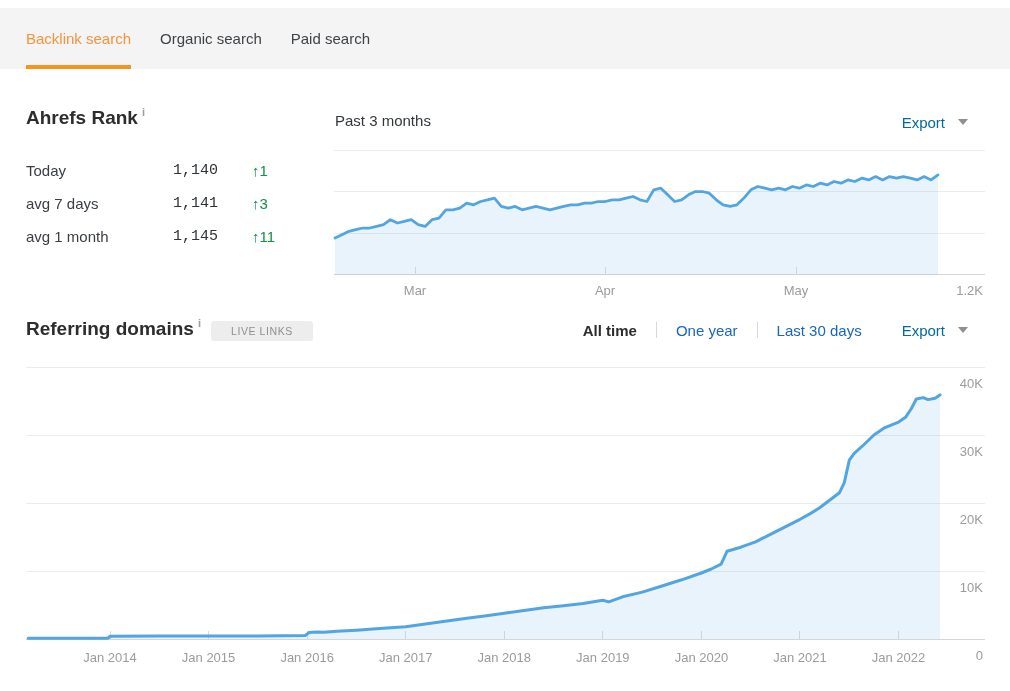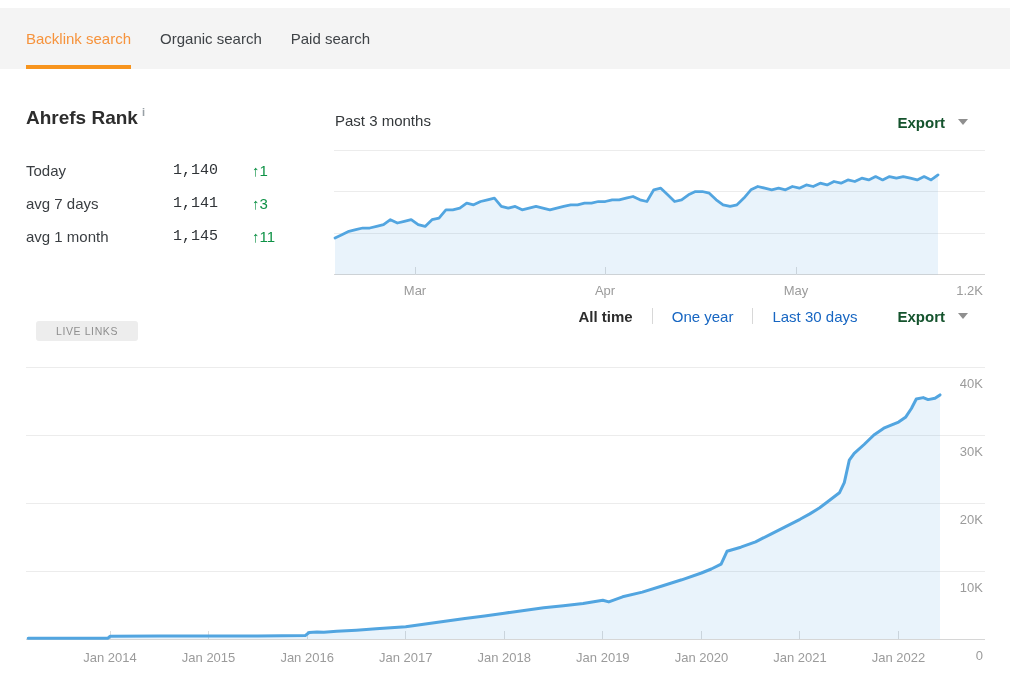--- a/index.html
+++ b/index.html
@@ -19,29 +19,29 @@
 
   .rank-table{position:absolute;left:26px;top:154px;width:270px;}
   .rank-row{display:grid;grid-template-columns:146px 46px 1fr;height:33px;align-items:center;}
   .rank-label{font-size:15px;color:#3a3e42;}
   .rank-val{font-size:15px;color:#2f3337;text-align:right;font-family:Liberation Mono, monospace;}
   .rank-delta{font-size:15px;color:var(--green,#0e9246);margin-left:34px;white-space:nowrap;}
 
   .chart-title{position:absolute;left:335px;top:112px;font-size:15px;color:#33373a;}
 
   .export{position:absolute;right:42px;height:20px;display:flex;align-items:center;cursor:pointer;}
-  .export-label{font-size:15px;color:#14532d;font-weight:bold;}
+  .export-label{font-size:15px;color:#0369a1;}
   .caret{width:0;height:0;border-left:5px solid transparent;border-right:5px solid transparent;
          border-top:6px solid #8f8f8f;margin-left:13px;}
 
   .rd-head{position:absolute;left:26px;top:318px;display:flex;align-items:flex-start;}
   .badge{margin-left:10px;margin-top:3px;background:#ededed;color:#8f8f8f;font-size:10.5px;
          letter-spacing:.6px;padding:4px 20px;border-radius:3px;white-space:nowrap;}
 
-  .controls{position:absolute;right:42px;top:306px;height:20px;display:flex;align-items:center;}
+  .controls{position:absolute;right:42px;top:320px;height:20px;display:flex;align-items:center;}
   .filter{font-size:15px;white-space:nowrap;}
   .filter.active{color:#2d2d2d;font-weight:bold;}
   .filter.link{color:var(--blue,#1766c2);cursor:pointer;}
   .vsep{width:1px;height:16px;background:#d8d8d8;margin:0 19px;}
   .controls .export-wrap{display:flex;align-items:center;margin-left:40px;cursor:pointer;}
 
   svg.chart{position:absolute;left:0;}
   svg text.axis{font-size:13px;fill:#9b9b9b;}
 </style>
 </head>
@@ -99,20 +99,23 @@
       <line x1="796" y1="267" x2="796" y2="274.5" stroke="#dcdcdc" stroke-width="1" shape-rendering="crispEdges"></line>
       <polygon points="335,238 341.9,234.7 348.9,231.3 355.8,229.7 362.7,228 369.7,228 376.6,226.4 383.5,224.7 390.4,219.7 397.4,223 404.3,221.4 411.2,219.7 418.2,224.7 425.1,226.4 432,219.7 439,218.1 445.9,209.8 452.8,209.8 459.8,208.1 466.7,203.1 473.6,204.8 480.6,201.5 487.5,199.8 494.4,198.1 501.3,206.4 508.3,208.1 515.2,206.4 522.1,209.8 529.1,208.1 536,206.4 542.9,208.1 549.9,209.8 556.8,208.1 563.7,206.4 570.7,204.8 577.6,204.8 584.5,203.1 591.4,203.1 598.4,201.5 605.3,201.5 612.2,199.8 619.2,199.8 626.1,198.1 633,196.5 640,199.8 646.9,201.5 653.8,189.8 660.8,188.2 667.7,194.8 674.6,201.5 681.6,199.8 688.5,194.8 695.4,191.5 702.3,191.5 709.3,193.2 716.2,199.8 723.1,204.8 730.1,206.4 737,204.8 743.9,198.1 750.9,189.8 757.8,186.5 764.7,188.2 771.7,189.8 778.6,188.2 785.5,189.8 792.4,186.5 799.4,188.2 806.3,184.9 813.2,186.5 820.2,183.2 827.1,184.9 834,181.5 841,183.2 847.9,179.9 854.8,181.5 861.8,178.2 868.7,179.9 875.6,176.6 882.6,179.9 889.5,176.6 896.4,178.2 903.3,176.6 910.3,178.2 917.2,179.9 924.1,176.6 931.1,179.9 938,174.9 938,274.5 335,274.5" fill="rgba(82,165,224,0.13)" stroke="none"></polygon>
       <polyline points="335,238 341.9,234.7 348.9,231.3 355.8,229.7 362.7,228 369.7,228 376.6,226.4 383.5,224.7 390.4,219.7 397.4,223 404.3,221.4 411.2,219.7 418.2,224.7 425.1,226.4 432,219.7 439,218.1 445.9,209.8 452.8,209.8 459.8,208.1 466.7,203.1 473.6,204.8 480.6,201.5 487.5,199.8 494.4,198.1 501.3,206.4 508.3,208.1 515.2,206.4 522.1,209.8 529.1,208.1 536,206.4 542.9,208.1 549.9,209.8 556.8,208.1 563.7,206.4 570.7,204.8 577.6,204.8 584.5,203.1 591.4,203.1 598.4,201.5 605.3,201.5 612.2,199.8 619.2,199.8 626.1,198.1 633,196.5 640,199.8 646.9,201.5 653.8,189.8 660.8,188.2 667.7,194.8 674.6,201.5 681.6,199.8 688.5,194.8 695.4,191.5 702.3,191.5 709.3,193.2 716.2,199.8 723.1,204.8 730.1,206.4 737,204.8 743.9,198.1 750.9,189.8 757.8,186.5 764.7,188.2 771.7,189.8 778.6,188.2 785.5,189.8 792.4,186.5 799.4,188.2 806.3,184.9 813.2,186.5 820.2,183.2 827.1,184.9 834,181.5 841,183.2 847.9,179.9 854.8,181.5 861.8,178.2 868.7,179.9 875.6,176.6 882.6,179.9 889.5,176.6 896.4,178.2 903.3,176.6 910.3,178.2 917.2,179.9 924.1,176.6 931.1,179.9 938,174.9" fill="none" stroke="#52a5e0" stroke-width="2.75" stroke-linejoin="round" stroke-linecap="round"></polyline>
       <text x="415" y="295" text-anchor="middle" class="axis">Mar</text>
       <text x="605" y="295" text-anchor="middle" class="axis">Apr</text>
       <text x="796" y="295" text-anchor="middle" class="axis">May</text>
       <text x="983" y="295" text-anchor="end" class="axis">1.2K</text>
     </svg>
 
   <div class="rd-head">
+    <span class="h2" style="position:static;">
+      <span>Referring domains</span><span class="info-i">i</span>
+    </span>
     <span class="badge">LIVE LINKS</span>
   </div>
 
   <div class="controls">
     <span class="filter active">All time</span>
     <span class="vsep"></span>
     <span class="filter link">One year</span>
     <span class="vsep"></span>
     <span class="filter link">Last 30 days</span>
     <span class="export-wrap">

